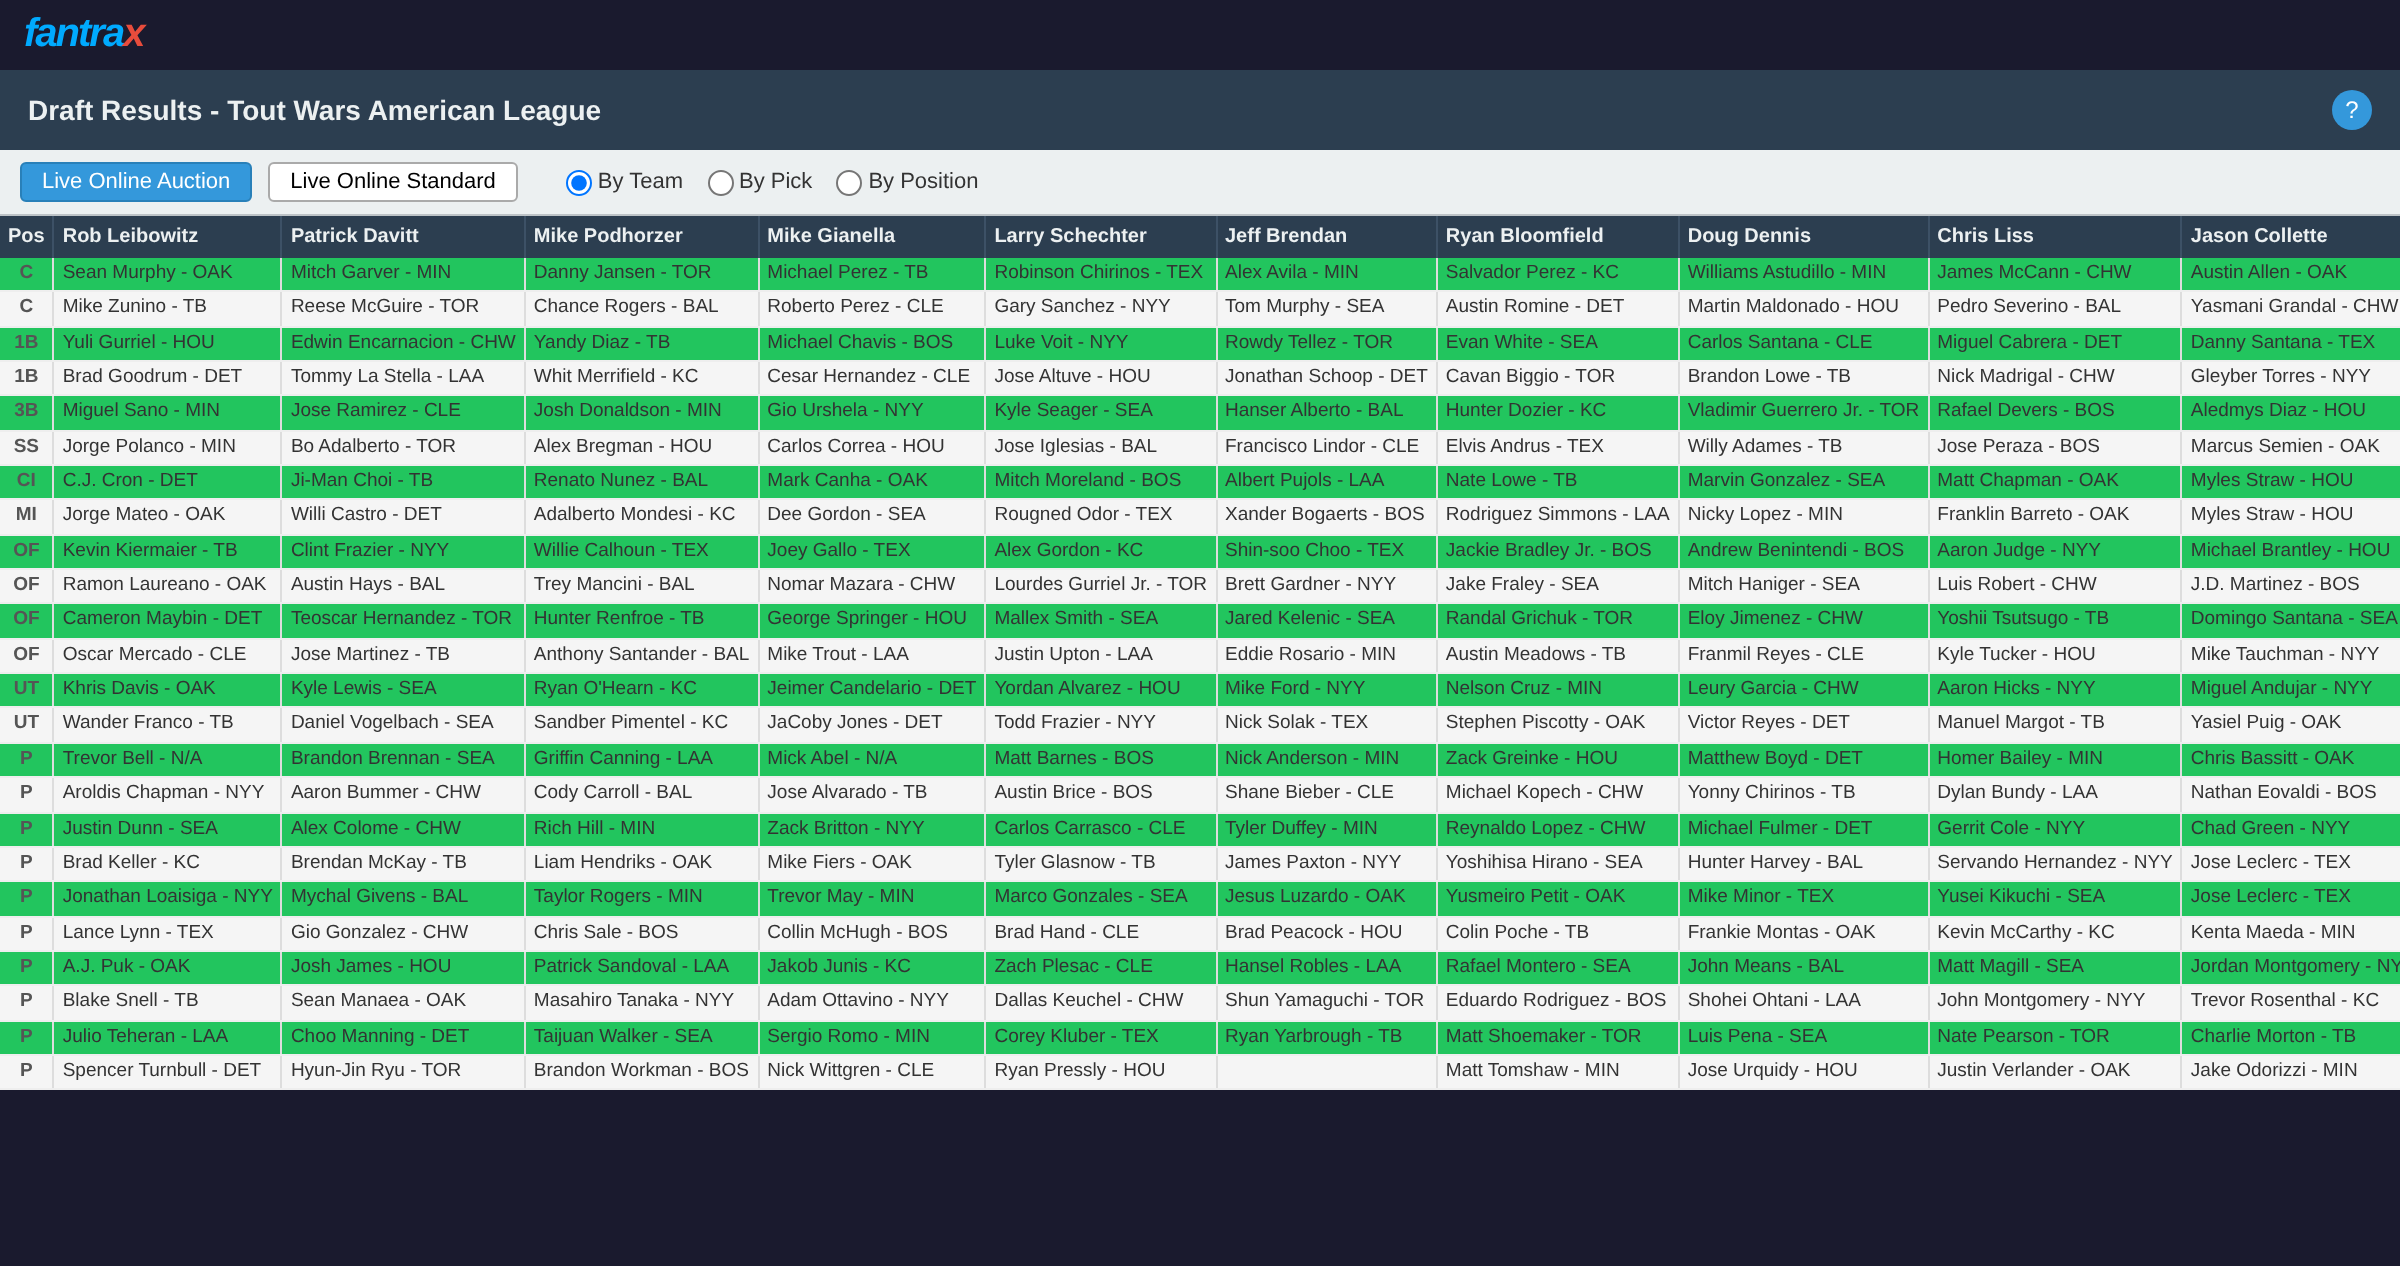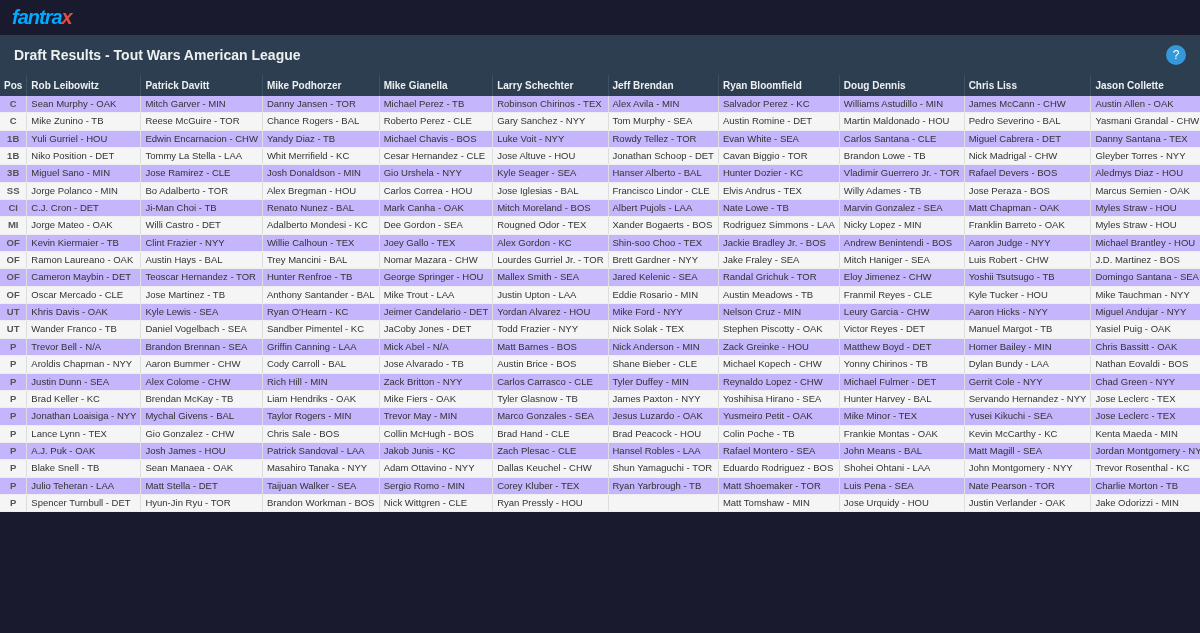--- a/index.html
+++ b/index.html
@@ -85,21 +85,21 @@
     .radio-label {
       display: flex;
       align-items: center;
       gap: 3px;
       font-size: 11px;
       cursor: pointer;
     }
     
     .table-container {
       overflow-x: auto;
-      background: #c4b5fd;
+      background: #22c55e;
     }
     table {
       width: 100%;
       border-collapse: collapse;
       font-size: 10px;
     }
     thead th {
       background: #2c3e50;
       color: #ecf0f1;
       padding: 5px 4px;
@@ -141,20 +141,38 @@
     <div class="logo">
       fantra<span>x</span>
     </div>
   </div>
 
   <div class="title-bar">
     <span class="title-bar-text">Draft Results - Tout Wars American League</span>
     <button class="help-btn">?</button>
   </div>
 
+  <div class="filter-bar">
+    <button class="filter-btn active">Live Online Auction</button>
+    <button class="filter-btn">Live Online Standard</button>
+    <div class="radio-group">
+      <label class="radio-label">
+        <input type="radio" name="view" checked="" style="">
+        <span>By Team</span>
+      </label>
+      <label class="radio-label">
+        <input type="radio" name="view" style="">
+        <span>By Pick</span>
+      </label>
+      <label class="radio-label">
+        <input type="radio" name="view" style="">
+        <span>By Position</span>
+      </label>
+    </div>
+  </div>
 
   <div class="table-container">
     <table>
       <thead>
         <tr id="header-row">
             <th>Pos</th>
             <th>Rob Leibowitz</th>
             <th>Patrick Davitt</th>
             <th>Mike Podhorzer</th>
             <th>Mike Gianella</th>
@@ -201,21 +219,21 @@
             <td class="player-cell">Michael Chavis - BOS</td>
             <td class="player-cell">Luke Voit - NYY</td>
             <td class="player-cell">Rowdy Tellez - TOR</td>
             <td class="player-cell">Evan White - SEA</td>
             <td class="player-cell">Carlos Santana - CLE</td>
             <td class="player-cell">Miguel Cabrera - DET</td>
             <td class="player-cell">Danny Santana - TEX</td>
           </tr>
           <tr>
             <td class="pos-col">1B</td>
-            <td class="player-cell">Niko Position - DET</td>
+            <td class="player-cell">Brad Goodrum - DET</td>
             <td class="player-cell">Tommy La Stella - LAA</td>
             <td class="player-cell">Whit Merrifield - KC</td>
             <td class="player-cell">Cesar Hernandez - CLE</td>
             <td class="player-cell">Jose Altuve - HOU</td>
             <td class="player-cell">Jonathan Schoop - DET</td>
             <td class="player-cell">Cavan Biggio - TOR</td>
             <td class="player-cell">Brandon Lowe - TB</td>
             <td class="player-cell">Nick Madrigal - CHW</td>
             <td class="player-cell">Gleyber Torres - NYY</td>
           </tr>
@@ -449,21 +467,21 @@
             <td class="player-cell">Dallas Keuchel - CHW</td>
             <td class="player-cell">Shun Yamaguchi - TOR</td>
             <td class="player-cell">Eduardo Rodriguez - BOS</td>
             <td class="player-cell">Shohei Ohtani - LAA</td>
             <td class="player-cell">John Montgomery - NYY</td>
             <td class="player-cell">Trevor Rosenthal - KC</td>
           </tr>
           <tr>
             <td class="pos-col">P</td>
             <td class="player-cell">Julio Teheran - LAA</td>
-            <td class="player-cell">Matt Stella - DET</td>
+            <td class="player-cell">Choo Manning - DET</td>
             <td class="player-cell">Taijuan Walker - SEA</td>
             <td class="player-cell">Sergio Romo - MIN</td>
             <td class="player-cell">Corey Kluber - TEX</td>
             <td class="player-cell">Ryan Yarbrough - TB</td>
             <td class="player-cell">Matt Shoemaker - TOR</td>
             <td class="player-cell">Luis Pena - SEA</td>
             <td class="player-cell">Nate Pearson - TOR</td>
             <td class="player-cell">Charlie Morton - TB</td>
           </tr>
           <tr>

